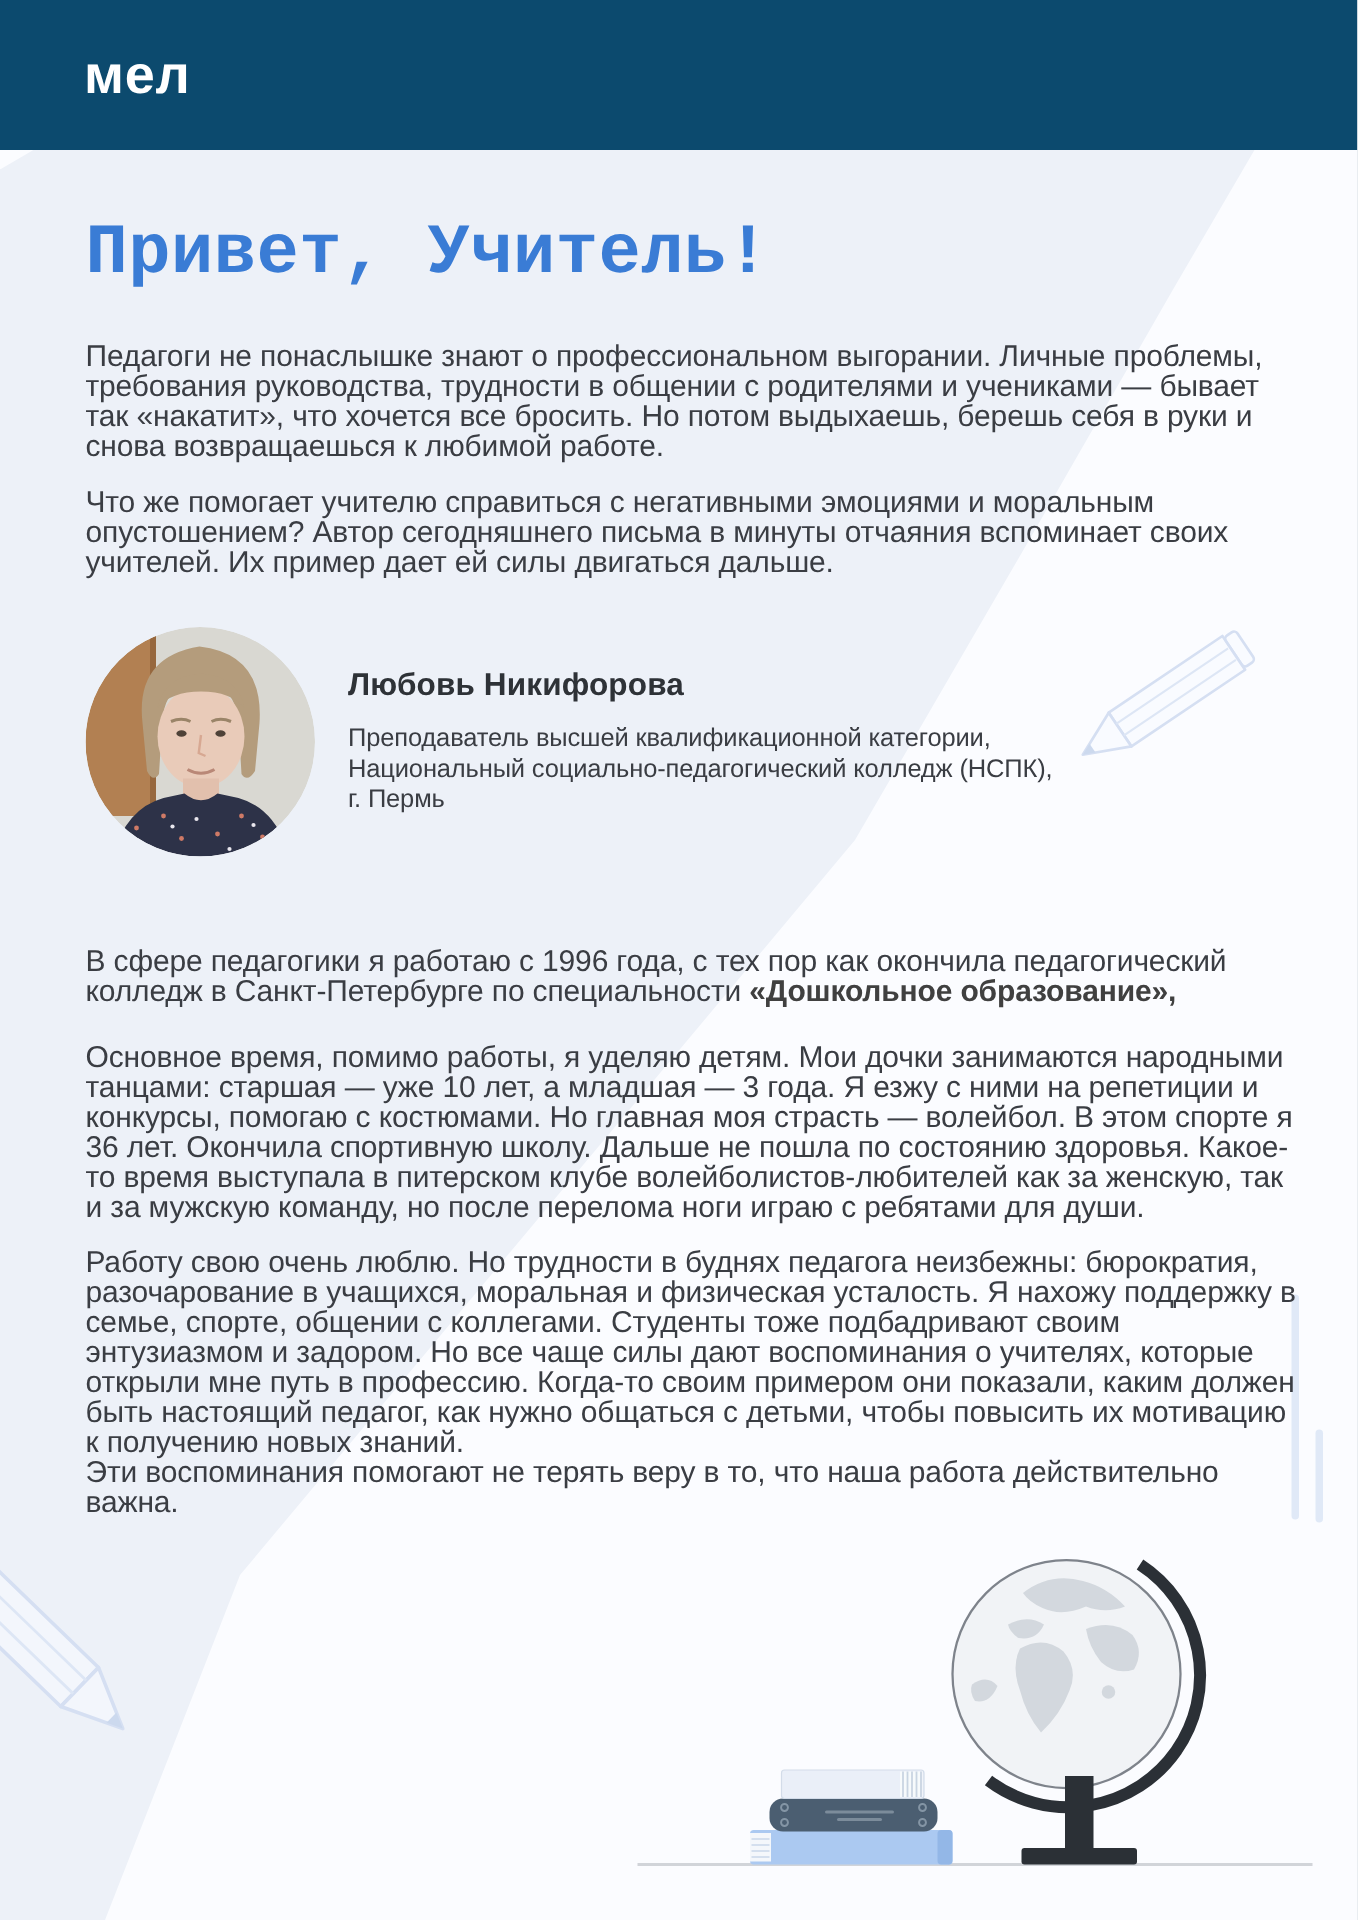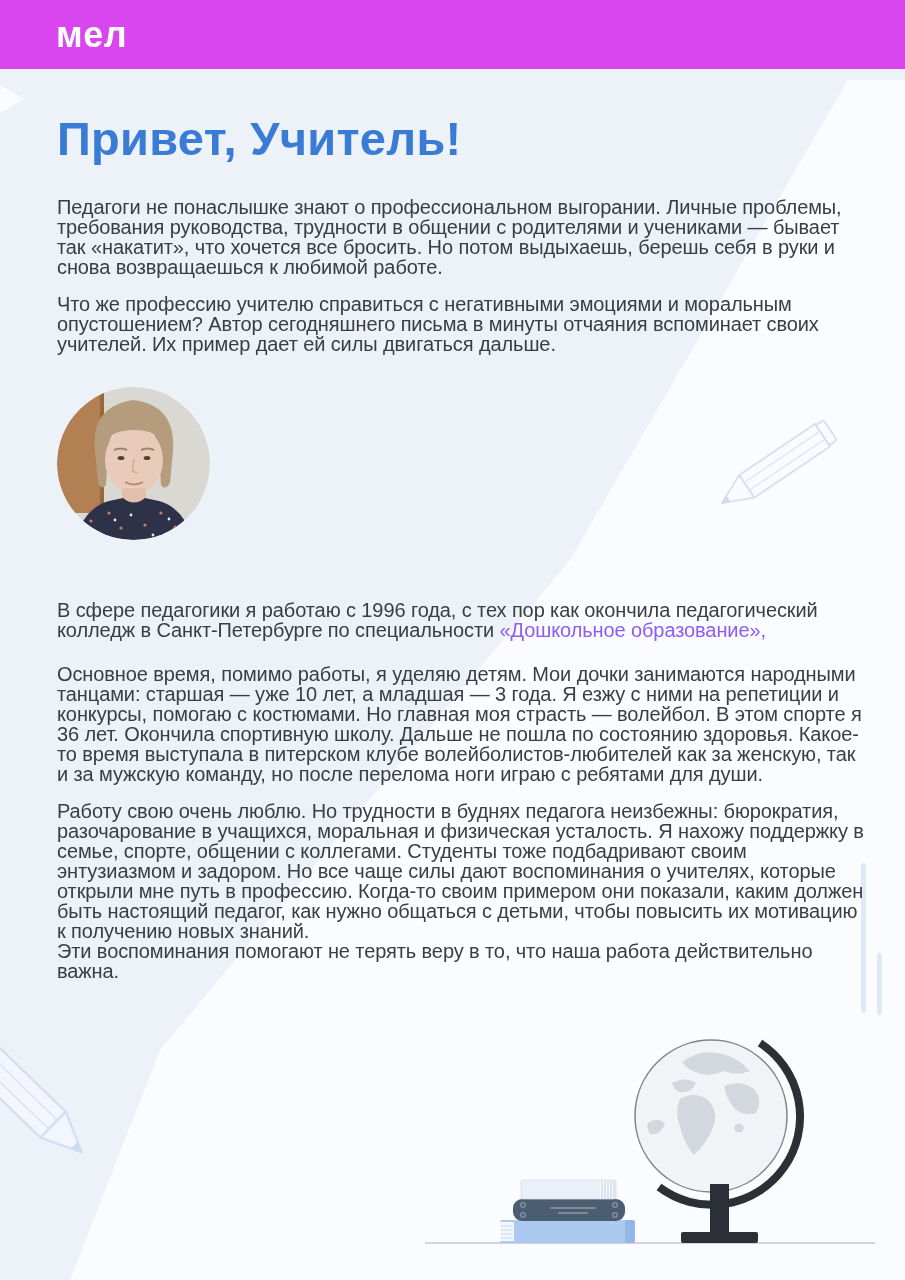--- a/index.html
+++ b/index.html
@@ -4,21 +4,21 @@
 <style>
   html,body { margin:0; padding:0; background:#dfe3ea; }
   .page {
     position:relative; width:905px; height:1280px; margin:0 auto;
     overflow:hidden; background:#edf1f8;
     font-family:"Liberation Sans", sans-serif;
     -webkit-font-smoothing:antialiased;
   }
   
   header.topbar {
-    position:relative; z-index:6; height:69px; background:#d946ef;
+    position:relative; z-index:6; height:100px; background:#0c4a6e;
     display:flex; align-items:center; padding-left:56px; box-sizing:border-box;
   }
   .logo { color:#ffffff; font-size:36px; font-weight:700; letter-spacing:0.5px; line-height:1; cursor:pointer; }
   
   .bg-white {
     position:absolute; left:0; top:80px; width:905px; height:1200px; z-index:0;
     background:#fbfcff;
     clip-path:polygon(848px 0, 905px 0, 905px 1200px, 70px 1200px, 160px 970px, 570px 480px, 689px 275px, 782px 113px);
   }
   .bg-tip {
@@ -32,26 +32,26 @@
   .vline { position:absolute; z-index:1; width:5px; border-radius:3px; background:#e0e9f7; }
   .vline-a { left:861px; top:863px; height:150px; }
   .vline-b { left:877px; top:953px; height:62px; }
   .table-line { position:absolute; z-index:1; left:425px; top:1242px; width:450px; height:2px; background:#c9ccd2; opacity:.85; }
   .globe-svg { position:absolute; z-index:2; left:596px; top:1026px; width:260px; height:222px; }
   .books-svg { position:absolute; z-index:2; left:490px; top:1172px; width:160px; height:75px; }
   
   main.article { position:relative; z-index:3; padding:0 38px 0 57px; }
   h1.title {
     margin:42px 0 30px; font-size:47px; line-height:1.2; font-weight:700;
-    color:#3a7cd5; letter-spacing:0.3px;
+    color:#3a7cd5; letter-spacing:0.3px;font-family:Liberation Mono, monospace;
   }
   p.par {
     margin:0 0 17px; font-size:20px; line-height:20px; color:#3a3d43; letter-spacing:-0.1px;
   }
-  p.par strong { font-weight:400; color:#8b5cf6; }
+  p.par strong { font-weight:700; color:#404040; }
   .mb-lg { margin-bottom:24px !important; }
   
   .author { display:flex; margin:33px 0 40px; }
   .avatar {
     width:153px; height:153px; border-radius:50%; overflow:hidden; flex:none;
   }
   .avatar svg { display:block; width:100%; height:100%; }
   .author-info { margin-left:22px; padding-top:27px; max-width:482px; }
   .author-name { font-size:21px; font-weight:700; color:#2e3237; letter-spacing:0.1px; margin-bottom:13px; }
   .author-role { font-size:17px; line-height:20.5px; color:#3a3d43; letter-spacing:-0.1px; }
@@ -92,21 +92,21 @@
       <use href="#pencil"></use>
     </svg>
 
   <div class="vline vline-a"></div>
   <div class="vline vline-b"></div>
 
   <main class="article">
     <h1 class="title">Привет, Учитель!</h1>
 
     <p class="par"><span>Педагоги не понаслышке знают о профессиональном выгорании. Личные проблемы, требования руководства, трудности в общении с родителями и учениками — бывает так «накатит», что хочется все бросить. Но потом выдыхаешь, берешь себя в руки и снова возвращаешься к любимой работе.</span></p>
-    <p class="par"><span>Что же профессию учителю справиться с негативными эмоциями и моральным опустошением? Автор сегодняшнего письма в минуты отчаяния вспоминает своих учителей. Их пример дает ей силы двигаться дальше.</span></p>
+    <p class="par"><span>Что же помогает учителю справиться с негативными эмоциями и моральным опустошением? Автор сегодняшнего письма в минуты отчаяния вспоминает своих учителей. Их пример дает ей силы двигаться дальше.</span></p>
 
     <section class="author">
       <div class="avatar">
         <svg viewBox="0 0 153 153">
           <defs>
               <clipPath id="avc">
                 <circle cx="76.5" cy="76.5" r="76.5"></circle>
               </clipPath>
             </defs>
           <g clip-path="url(#avc)">
@@ -137,20 +137,22 @@
                 <circle cx="74" cy="128" r="1.4"></circle>
                 <circle cx="96" cy="148" r="1.4"></circle>
               <circle cx="112" cy="132" r="1.4"></circle>
                 <circle cx="126" cy="147" r="1.4"></circle>
                 <circle cx="58" cy="133" r="1.4"></circle>
             </g>
           </g>
         </svg>
       </div>
       <div class="author-info">
+        <div class="author-name">Любовь Никифорова</div>
+        <div class="author-role">Преподаватель высшей квалификационной категории, Национальный социально-педагогический колледж (НСПК), г. Пермь</div>
       </div>
     </section>
 
     <p class="par mb-lg"><br><span>В сфере педагогики я работаю с 1996 года, с тех пор как окончила педагогический колледж в Санкт-Петербурге по специальности </span><strong>«Дошкольное образование»,</strong><br></p>
     <p class="par"><span>Основное время, помимо работы, я уделяю детям. Мои дочки занимаются народными танцами: старшая — уже 10 лет, а младшая — 3 года. Я езжу с ними на репетиции и конкурсы, помогаю с костюмами. Но главная моя страсть — волейбол. В этом спорте я 36 лет. Окончила спортивную школу. Дальше не пошла по состоянию здоровья. Какое-то время выступала в питерском клубе волейболистов-любителей как за женскую, так и за мужскую команду, но после перелома ноги играю с ребятами для души.</span></p>
     <p class="par"><span>Работу свою очень люблю. Но трудности в буднях педагога неизбежны: бюрократия, разочарование в учащихся, моральная и физическая усталость. Я нахожу поддержку в семье, спорте, общении с коллегами. Студенты тоже подбадривают своим энтузиазмом и задором. Но все чаще силы дают воспоминания о учителях, которые открыли мне путь в профессию. Когда-то своим примером они показали, каким должен быть настоящий педагог, как нужно общаться с детьми, чтобы повысить их мотивацию к получению новых знаний.</span><br><span>Эти воспоминания помогают не терять веру в то, что наша работа действительно важна.</span></p>
   </main>
 
   <svg class="globe-svg" viewBox="0 0 260 222">
     <circle cx="115" cy="90" r="76" fill="#f1f3f6" stroke="#7e838b" stroke-width="1.5"></circle>

